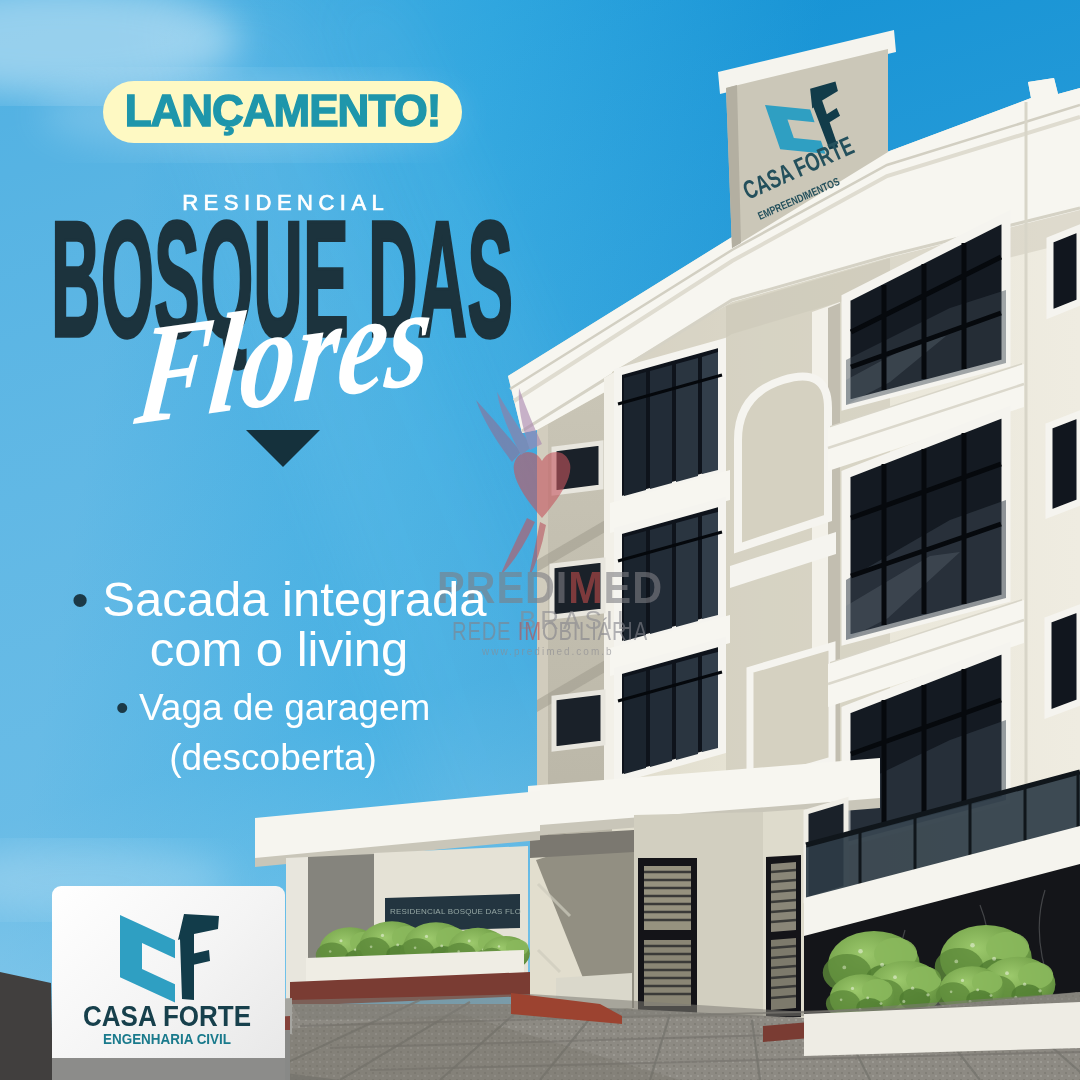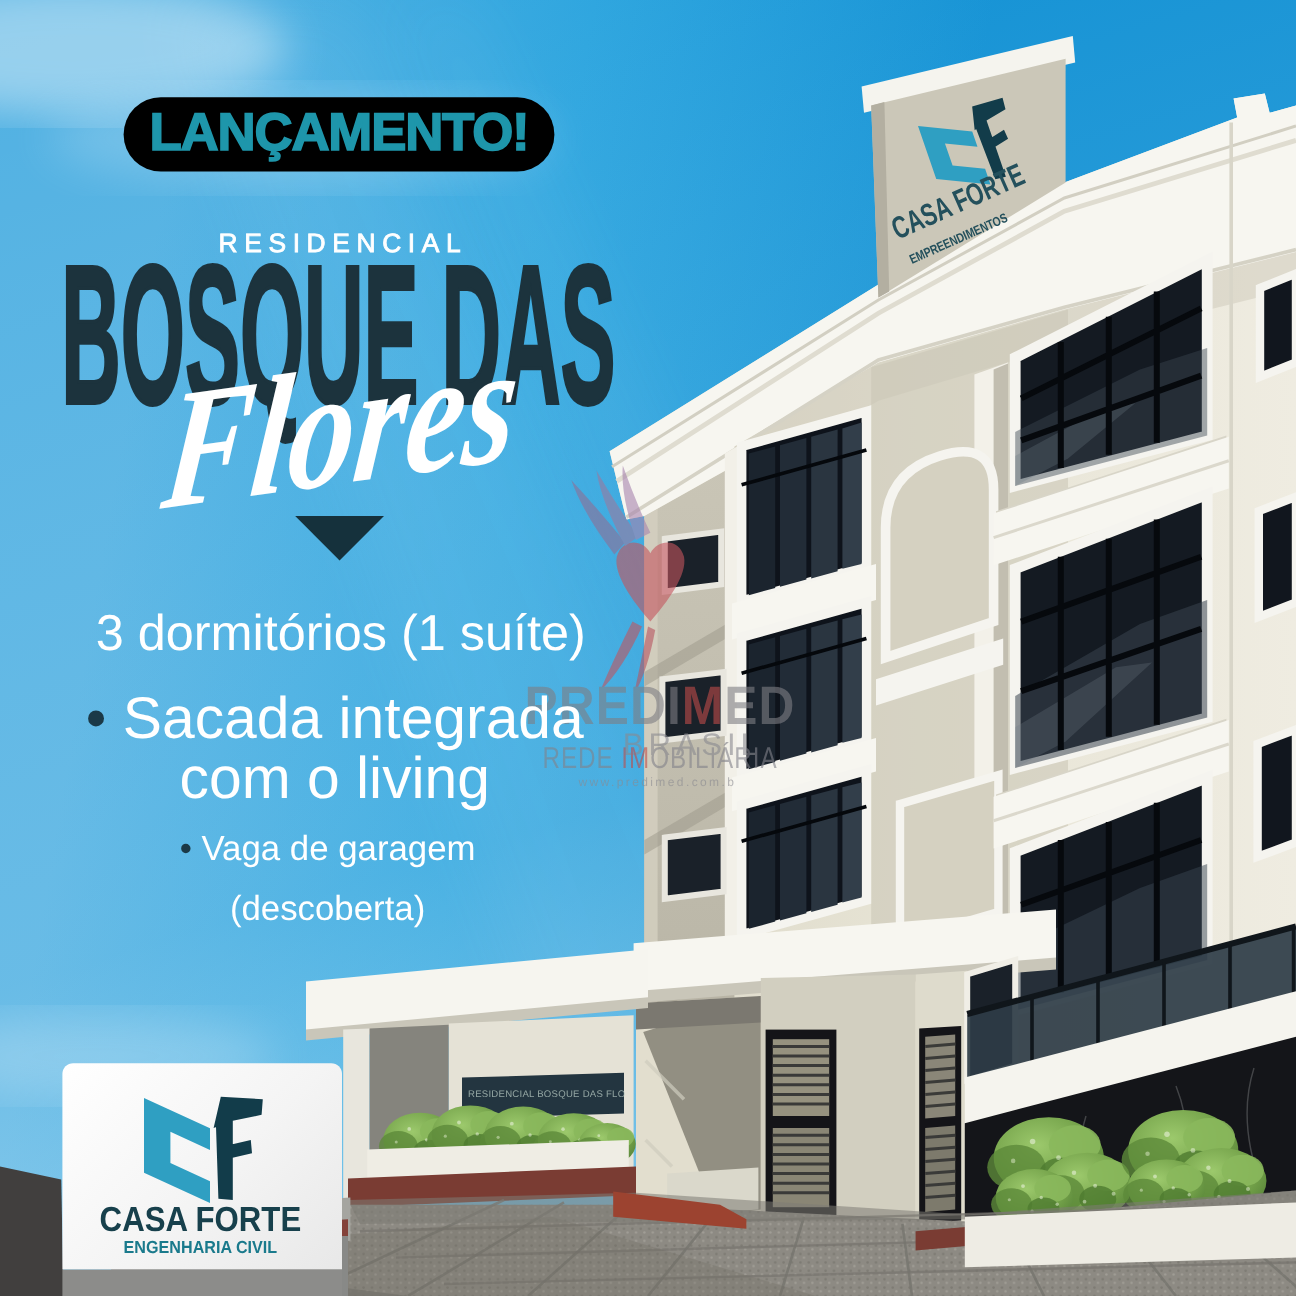--- a/index.html
+++ b/index.html
@@ -339,29 +339,28 @@
 <text x="437" y="603" font-family="Liberation Sans" font-weight="bold" font-size="45" letter-spacing="1" textLength="226" lengthAdjust="spacingAndGlyphs"><tspan fill="#7e7e84">PREDI</tspan><tspan fill="#bf4c4a">M</tspan><tspan fill="#7e7e84">ED</tspan></text>
 
 <text x="519" y="629" font-family="Liberation Sans" font-size="26" fill="#8a8a90" letter-spacing="4">BRASIL</text>
 
 <text x="452" y="640" font-family="Liberation Sans" font-size="25" letter-spacing="1" textLength="196" lengthAdjust="spacingAndGlyphs"><tspan fill="#82828a">REDE </tspan><tspan fill="#bf4c4a">IM</tspan><tspan fill="#82828a">OBILIÁRIA</tspan></text>
 
 <text x="482" y="655" font-family="Liberation Sans" font-size="10" fill="#8a8a90" letter-spacing="2">www.predimed.com.b</text>
 </g>
 </svg>
 
-<div class="txt" style="left:103px;top:81px;width:359px;height:62px;background:#000000;border-radius:32px;line-height:60px;font-size:44px;font-weight:bold;color:#1e96ab;letter-spacing:-1px;-webkit-text-stroke:1.4px #1e96ab">LANÇAMENTO!</div>
+<div class="txt" style="left:103px;top:81px;width:359px;height:62px;background:#fef9c3;border-radius:32px;line-height:60px;font-size:44px;font-weight:bold;color:#1e96ab;letter-spacing:-1px;-webkit-text-stroke:1.4px #1e96ab">LANÇAMENTO!</div>
 
 <div class="txt" style="left:103px;top:190px;width:360px;font-size:22px;font-weight:normal;letter-spacing:5.5px;text-indent:5.5px;-webkit-text-stroke:0.7px #fff">RESIDENCIAL</div>
 
-<div class="txt" style="left:0px;top:504px;width:568px;font-size:42px">3 dormitórios (1 suíte)</div>
 
 <div class="txt" style="left:0px;top:574px;width:558px;font-size:49px;line-height:50px"><span style="color:#1b3947">•</span> Sacada integrada<br>com o living</div>
 
-<div class="txt" style="left:0px;top:683px;width:546px;font-size:29px;line-height:50px"><span style="color:#1b3947">•</span> Vaga de garagem<br>(descoberta)</div>
+<div class="txt" style="left:0px;top:683px;width:546px;font-size:37px;line-height:50px"><span style="color:#1b3947">•</span> Vaga de garagem<br>(descoberta)</div>
 
 <div style="position:absolute;left:52px;top:886px;width:233px;height:172px;background:linear-gradient(135deg,#ffffff 0%,#f4f4f4 55%,#e8e8e8 100%);border-radius:9px 9px 0 0"></div>
 
 <div style="position:absolute;left:52px;top:1058px;width:233px;height:22px;background:#8c8c8a"></div>
 
 <svg width="1080" height="1080" viewBox="0 0 1080 1080" style="pointer-events:none">
 <use href="#cfmark" transform="translate(120,915)"></use>
 
 <text x="167" y="1026" text-anchor="middle" font-family="Liberation Sans" font-weight="bold" font-size="29" fill="#17404c" textLength="168" lengthAdjust="spacingAndGlyphs">CASA FORTE</text>
 

